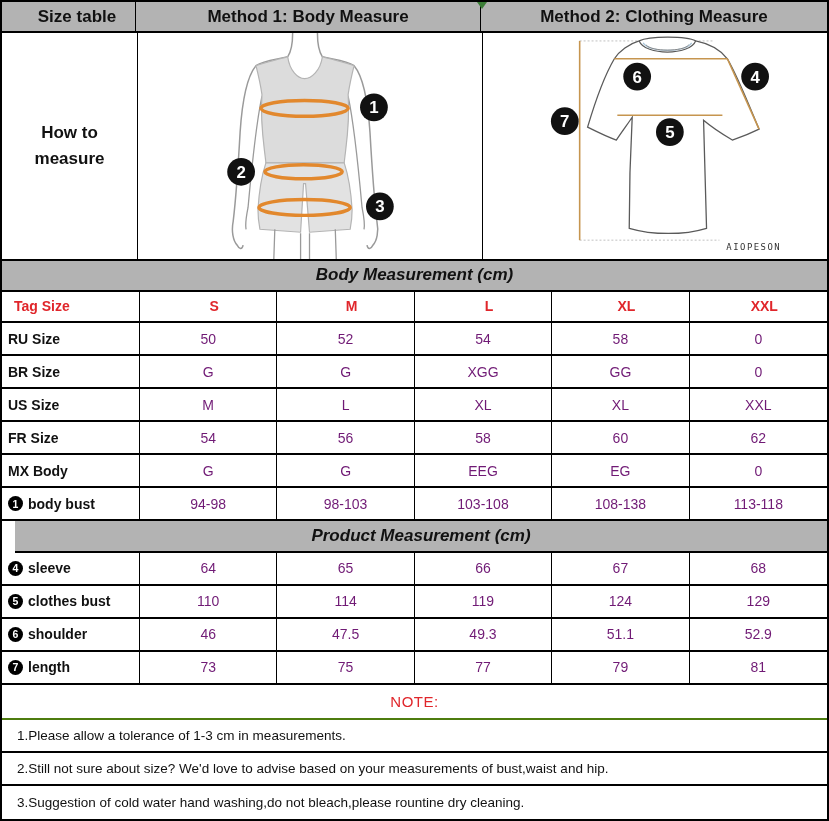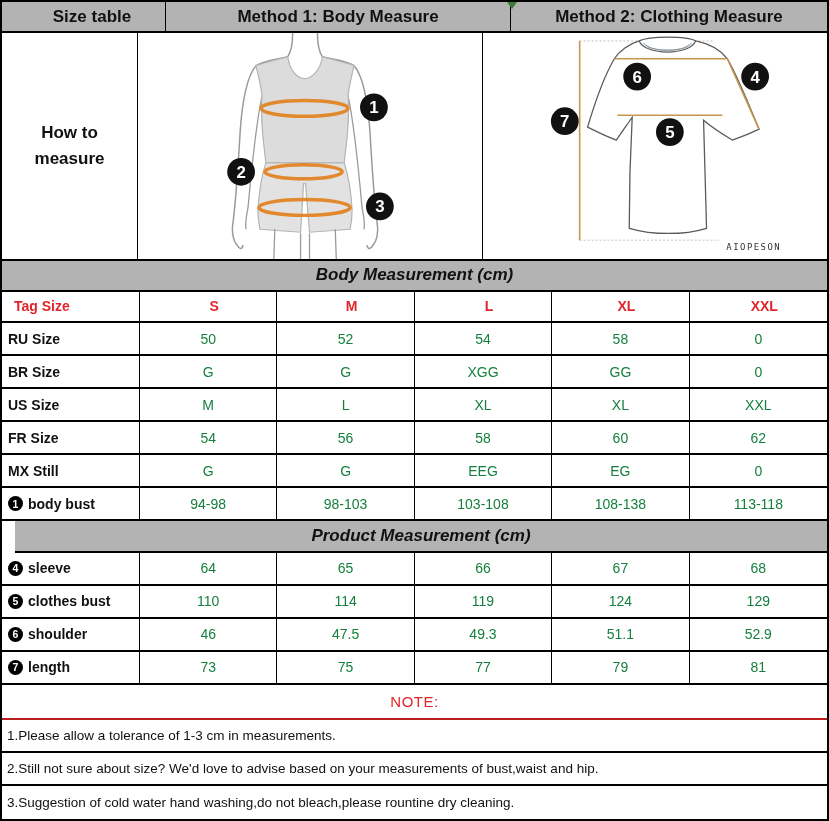--- a/index.html
+++ b/index.html
@@ -11,21 +11,21 @@
     background:#fff; position:relative; overflow:hidden;
     display:flex; flex-direction:column;
   }
   .row { display:flex; flex:none; }
   .cell { border-right:1.5px solid #000; display:flex; align-items:center; justify-content:center; }
   .cell:last-child { border-right:none; }
 
   
   .header-row { height:31px; border-bottom:2px solid #000; }
   .hdr { background:#b3b3b3; font-weight:bold; font-size:17px; color:#111; position:relative; }
-  .c1 { width:164px;padding-left:17px; }
+  .c1 { width:134px;padding-left:17px; }
   .c2 { width:345px; }
   .c3 { flex:1; }
   .green-tri {
     position:absolute; left:-4px; top:0; width:0; height:0;
     border-left:5px solid transparent; border-right:5px solid transparent;
     border-top:7px solid #3b7d36;
   }
 
   
   .illus-row { height:228px; border-bottom:2px solid #000; }
@@ -36,33 +36,33 @@
 
   
   .bar { height:32px; background:#b3b3b3; border-bottom:2px solid #000;
          display:flex; align-items:center; justify-content:center;
          font-weight:bold; font-size:17px; color:#111;font-style:italic; }
   .bar2 { height:33px;margin-left:13px; }
 
   
   .data-row { display:grid; grid-template-columns:138px repeat(5,1fr); height:33px; border-bottom:2px solid #000; }
   .label-cell { justify-content:flex-start; padding-left:6px; font-weight:bold; font-size:14px; color:#111; gap:5px; }
-  .value-cell { font-size:14px; color:#15803d; }
+  .value-cell { font-size:14px; color:#701a75; }
   .tag-row .label-cell, .tag-row .value-cell { color:var(--red); font-weight:bold;padding-left:12px; }
   .mini-badge {
     width:15px; height:15px; border-radius:50%; background:#000; color:#fff;
     font-size:10.5px; font-weight:bold; display:inline-flex; align-items:center; justify-content:center;
     flex:none;
   }
 
   
-  .note-title { height:37px; border-bottom:2px solid #b91c1c; display:flex; align-items:center; justify-content:center;
+  .note-title { height:37px; border-bottom:2px solid #4d7c0f; display:flex; align-items:center; justify-content:center;
                 color:var(--red); font-size:15px; letter-spacing:0.5px; }
   .note-row { height:33px; border-bottom:2px solid #000; display:flex; align-items:center;
-              padding-left:5px; font-size:13.5px; color:#111; }
+              padding-left:15px; font-size:13.5px; color:#111; }
   .note-row:last-child { border-bottom:none; flex:1; }
   :root { --red:#e0262b; }
 </style>
 </head>
 <body>
 
 <div class="sheet">
 
   <div class="row header-row">
     <div class="cell hdr c1">Size table</div>
@@ -198,21 +198,21 @@
           <span>FR Size</span>
         </div>
         <div class="cell value-cell">54</div>
         <div class="cell value-cell">56</div>
         <div class="cell value-cell">58</div>
         <div class="cell value-cell">60</div>
         <div class="cell value-cell">62</div>
       </div>
       <div class="data-row">
         <div class="cell label-cell">
-          <span>MX Still</span>
+          <span>MX Body</span>
         </div>
         <div class="cell value-cell">G</div>
         <div class="cell value-cell">G</div>
         <div class="cell value-cell">EEG</div>
         <div class="cell value-cell">EG</div>
         <div class="cell value-cell">0</div>
       </div>
       <div class="data-row">
         <div class="cell label-cell">
           <span class="mini-badge">1</span>

